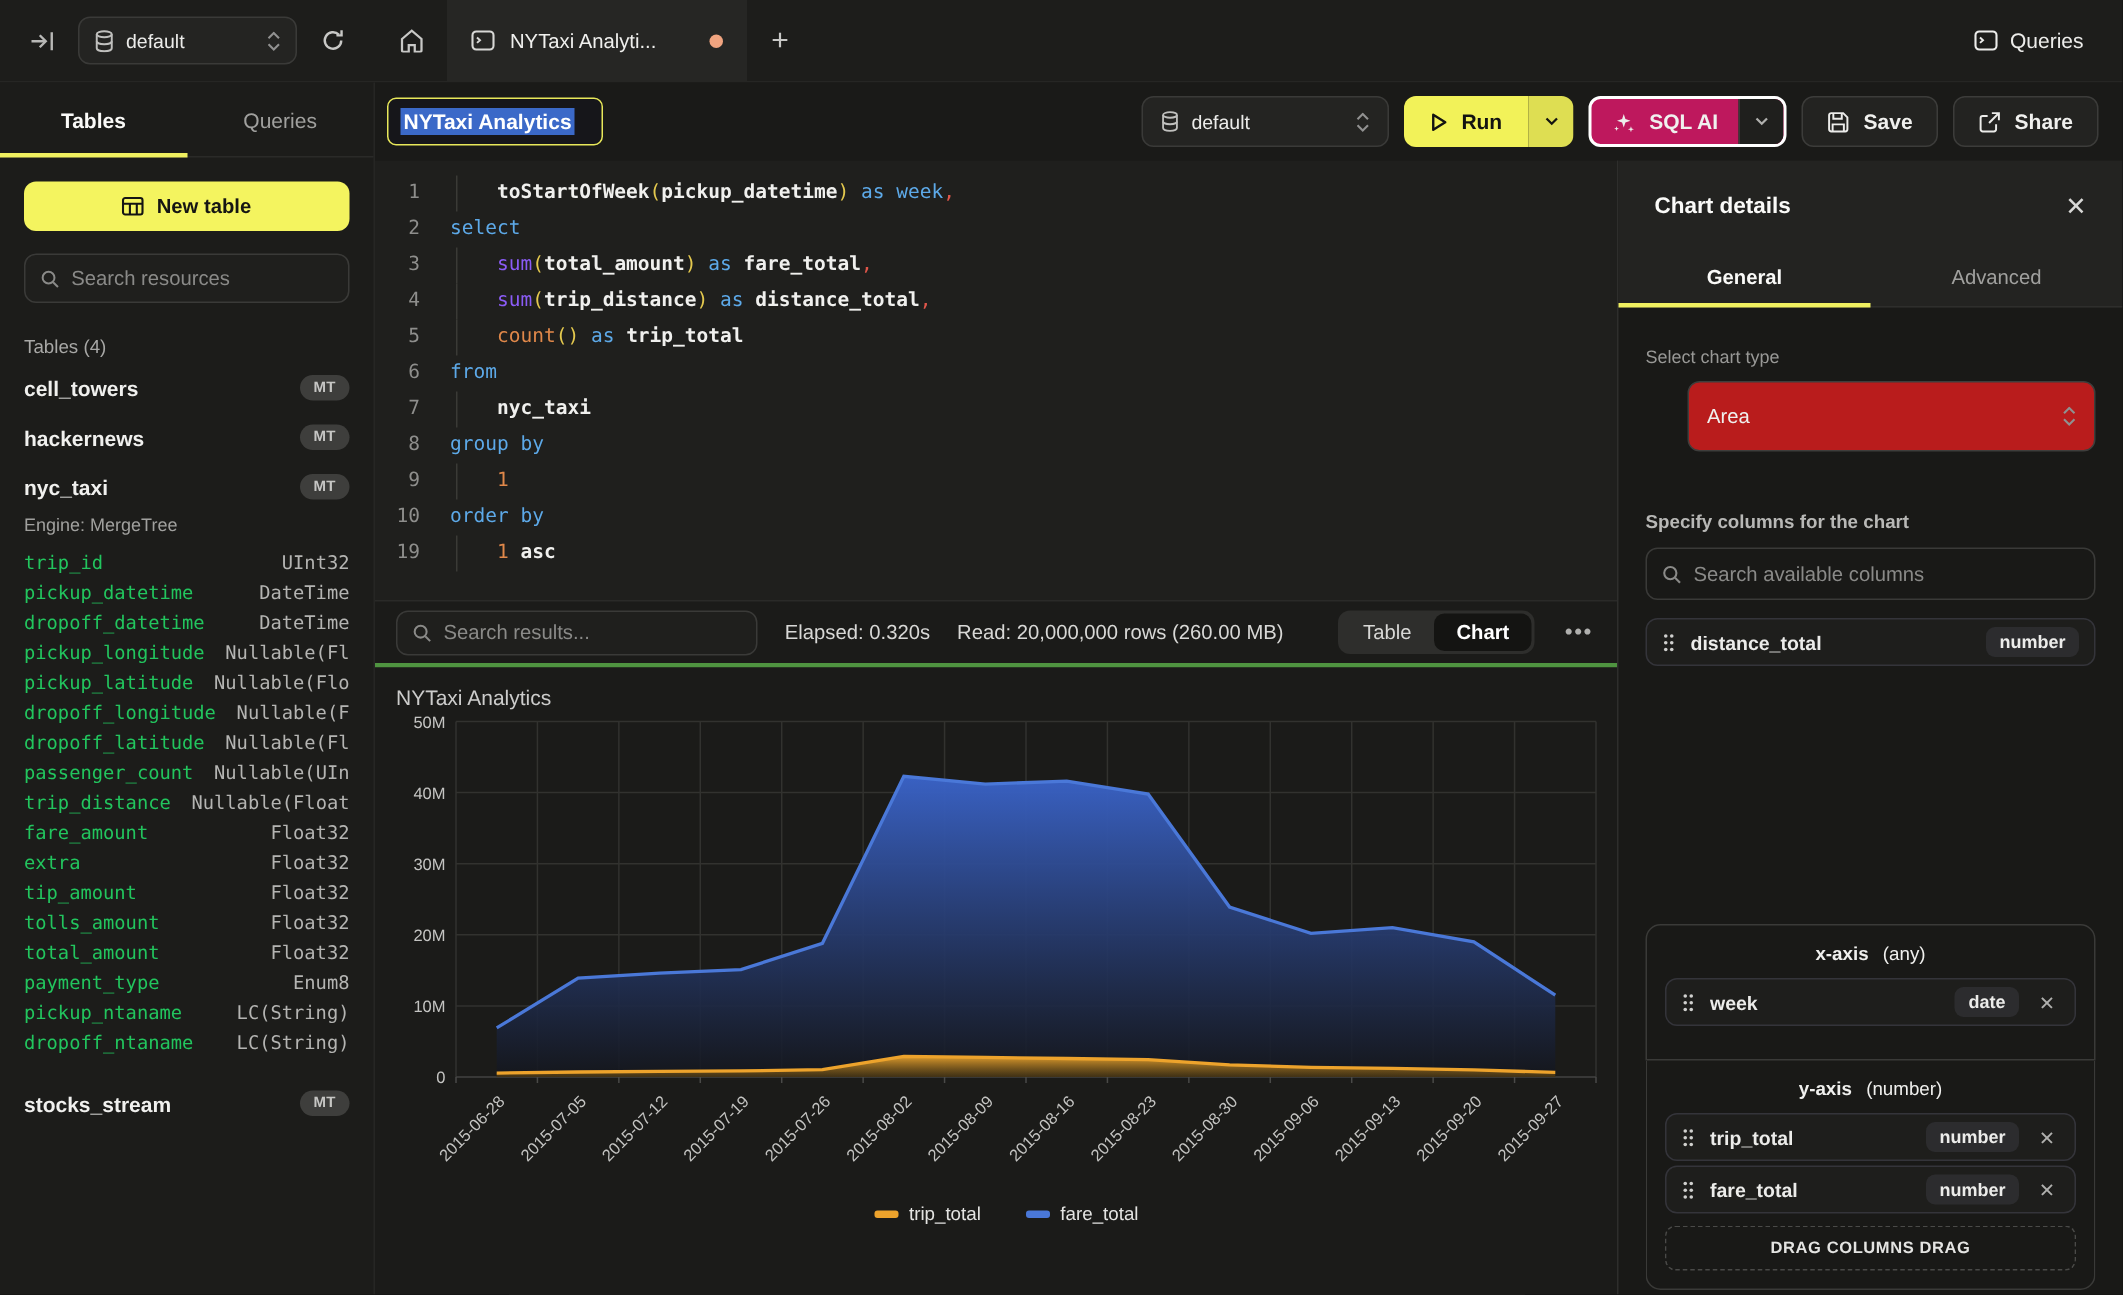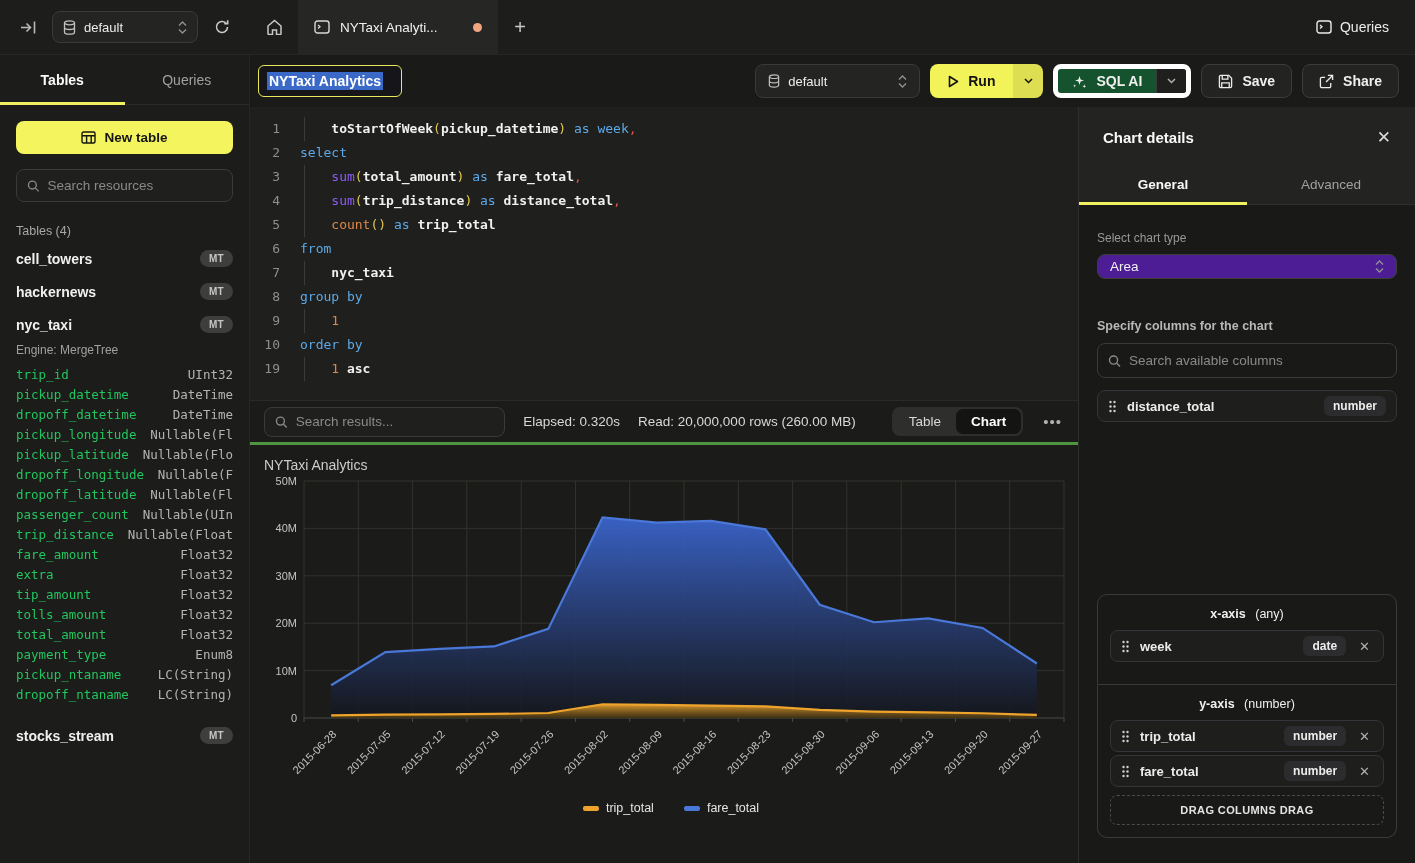--- a/index.html
+++ b/index.html
@@ -62,21 +62,21 @@
                  background:#16161a; display:flex; align-items:center; padding:0 8px; }
   .title-input .sel { background:#3b69c8; color:#ffffff; font-size:14px; font-weight:600; padding:1px 2px; }
   .toolbar .spacer { flex:1; }
   .tb-select { width:165px; height:34px; display:flex; align-items:center; gap:8px; padding:0 12px;
                background:#242422; border:1px solid #3a3a38; border-radius:8px; font-size:13px; color:#ececea; cursor:pointer; }
   .tb-select .grow { flex:1; }
   .run-btn { height:34px; display:flex; align-items:stretch; border-radius:8px; overflow:hidden; cursor:pointer; }
   .run-main { background:#f2f259; color:#131311; display:flex; align-items:center; gap:9px; padding:0 18px;
               font-size:14px; font-weight:700; }
   .run-caret { background:#dede52; display:flex; align-items:center; justify-content:center; width:30px; color:#131311; }
-  .ai-btn { height:34px; display:flex; align-items:stretch; background:#14532d; border:5px solid #ffffff;
+  .ai-btn { height:34px; display:flex; align-items:stretch; background:#be185d; border:2px solid #ffffff;
             border-radius:8px; overflow:hidden; cursor:pointer; }
   .ai-main { display:flex; align-items:center; gap:9px; padding:0 14px; font-size:14px; font-weight:600; color:#f0f0ee; }
   .ai-caret { width:30px; display:flex; align-items:center; justify-content:center; color:#b0b0ae;
               border-left:1px solid #3a3a38; background:#1f1f1d; }
   .ghost-btn { height:34px; display:flex; align-items:center; gap:9px; padding:0 16px; background:#232321;
                border:1px solid #3c3c3a; border-radius:8px; font-size:14px; font-weight:600; color:#f0f0ee; cursor:pointer; }
 
   .main-split { flex:1; display:flex; min-height:0; }
   .workarea { width:828px; display:flex; flex-direction:column; min-height:0; }
 
@@ -114,23 +114,23 @@
   .details { width:337px; border-left:1px solid #2e2e2c; background:#191917; display:flex; flex-direction:column; }
   .details-header { background:#232321; padding:20px 24px 16px; display:flex; align-items:center; justify-content:space-between; }
   .details-header .dtitle { font-size:15px; font-weight:700; color:#fafaf8; }
   .close-x { color:#d8d8d6; font-size:17px; cursor:pointer; }
   .details-tabs { display:flex; background:#232321; border-bottom:1px solid #2e2e2c; }
   .details-tab { flex:1; text-align:center; padding:13px 0 12px; font-size:13.5px; color:#a0a09e; cursor:pointer; position:relative; }
   .details-tab.active { color:#fafaf8; font-weight:600; }
   .details-tab.active::after { content:""; position:absolute; left:0; right:0; bottom:-1px; height:3px; background:#f0f060; }
   .details-body { flex:1; padding:26px 18px 14px; overflow:hidden; }
   .field-label { font-size:12px; color:#989896; }
-  .dd-select { margin-top:9px; height:25px; display:flex; align-items:center; justify-content:space-between;
-               padding:0 12px; background:#4c1d95; border:1px solid #3e3e3c; border-radius:8px;
-               font-size:13.5px; color:#f0f0ee; cursor:pointer; }
+  .dd-select { margin-top:9px; height:47px; display:flex; align-items:center; justify-content:space-between;
+               padding:0 12px; background:#b91c1c; border:1px solid #3e3e3c; border-radius:8px;
+               font-size:13.5px; color:#f0f0ee; cursor:pointer;margin-left:28px; }
   .cols-label { margin-top:40px; font-size:12.5px; font-weight:600; color:#b8b8b6; }
   .details .search-box { margin-top:10px; height:35px; background:#191917; }
   .chip { height:32px; display:flex; align-items:center; gap:10px; padding:0 10px 0 10px;
           border:1px solid #34343a; background:rgba(255,255,255,0.025); border-radius:8px; cursor:grab; }
   .chip + .chip { margin-top:3px; }
   .chip .cname { flex:1; font-size:13px; font-weight:600; color:#ececea; }
   .chip .cbadge { background:#2c2c2e; border-radius:6px; padding:3px 9px; font-size:12px; font-weight:700; color:#ececea; }
   .chip .cx { color:#b0b0ae; font-size:13px; cursor:pointer; padding:0 3px; }
   .avail-list { margin-top:12px; }
   .axis-box { border:1px solid #3a3a38; border-radius:10px; padding:12px 12px; }

